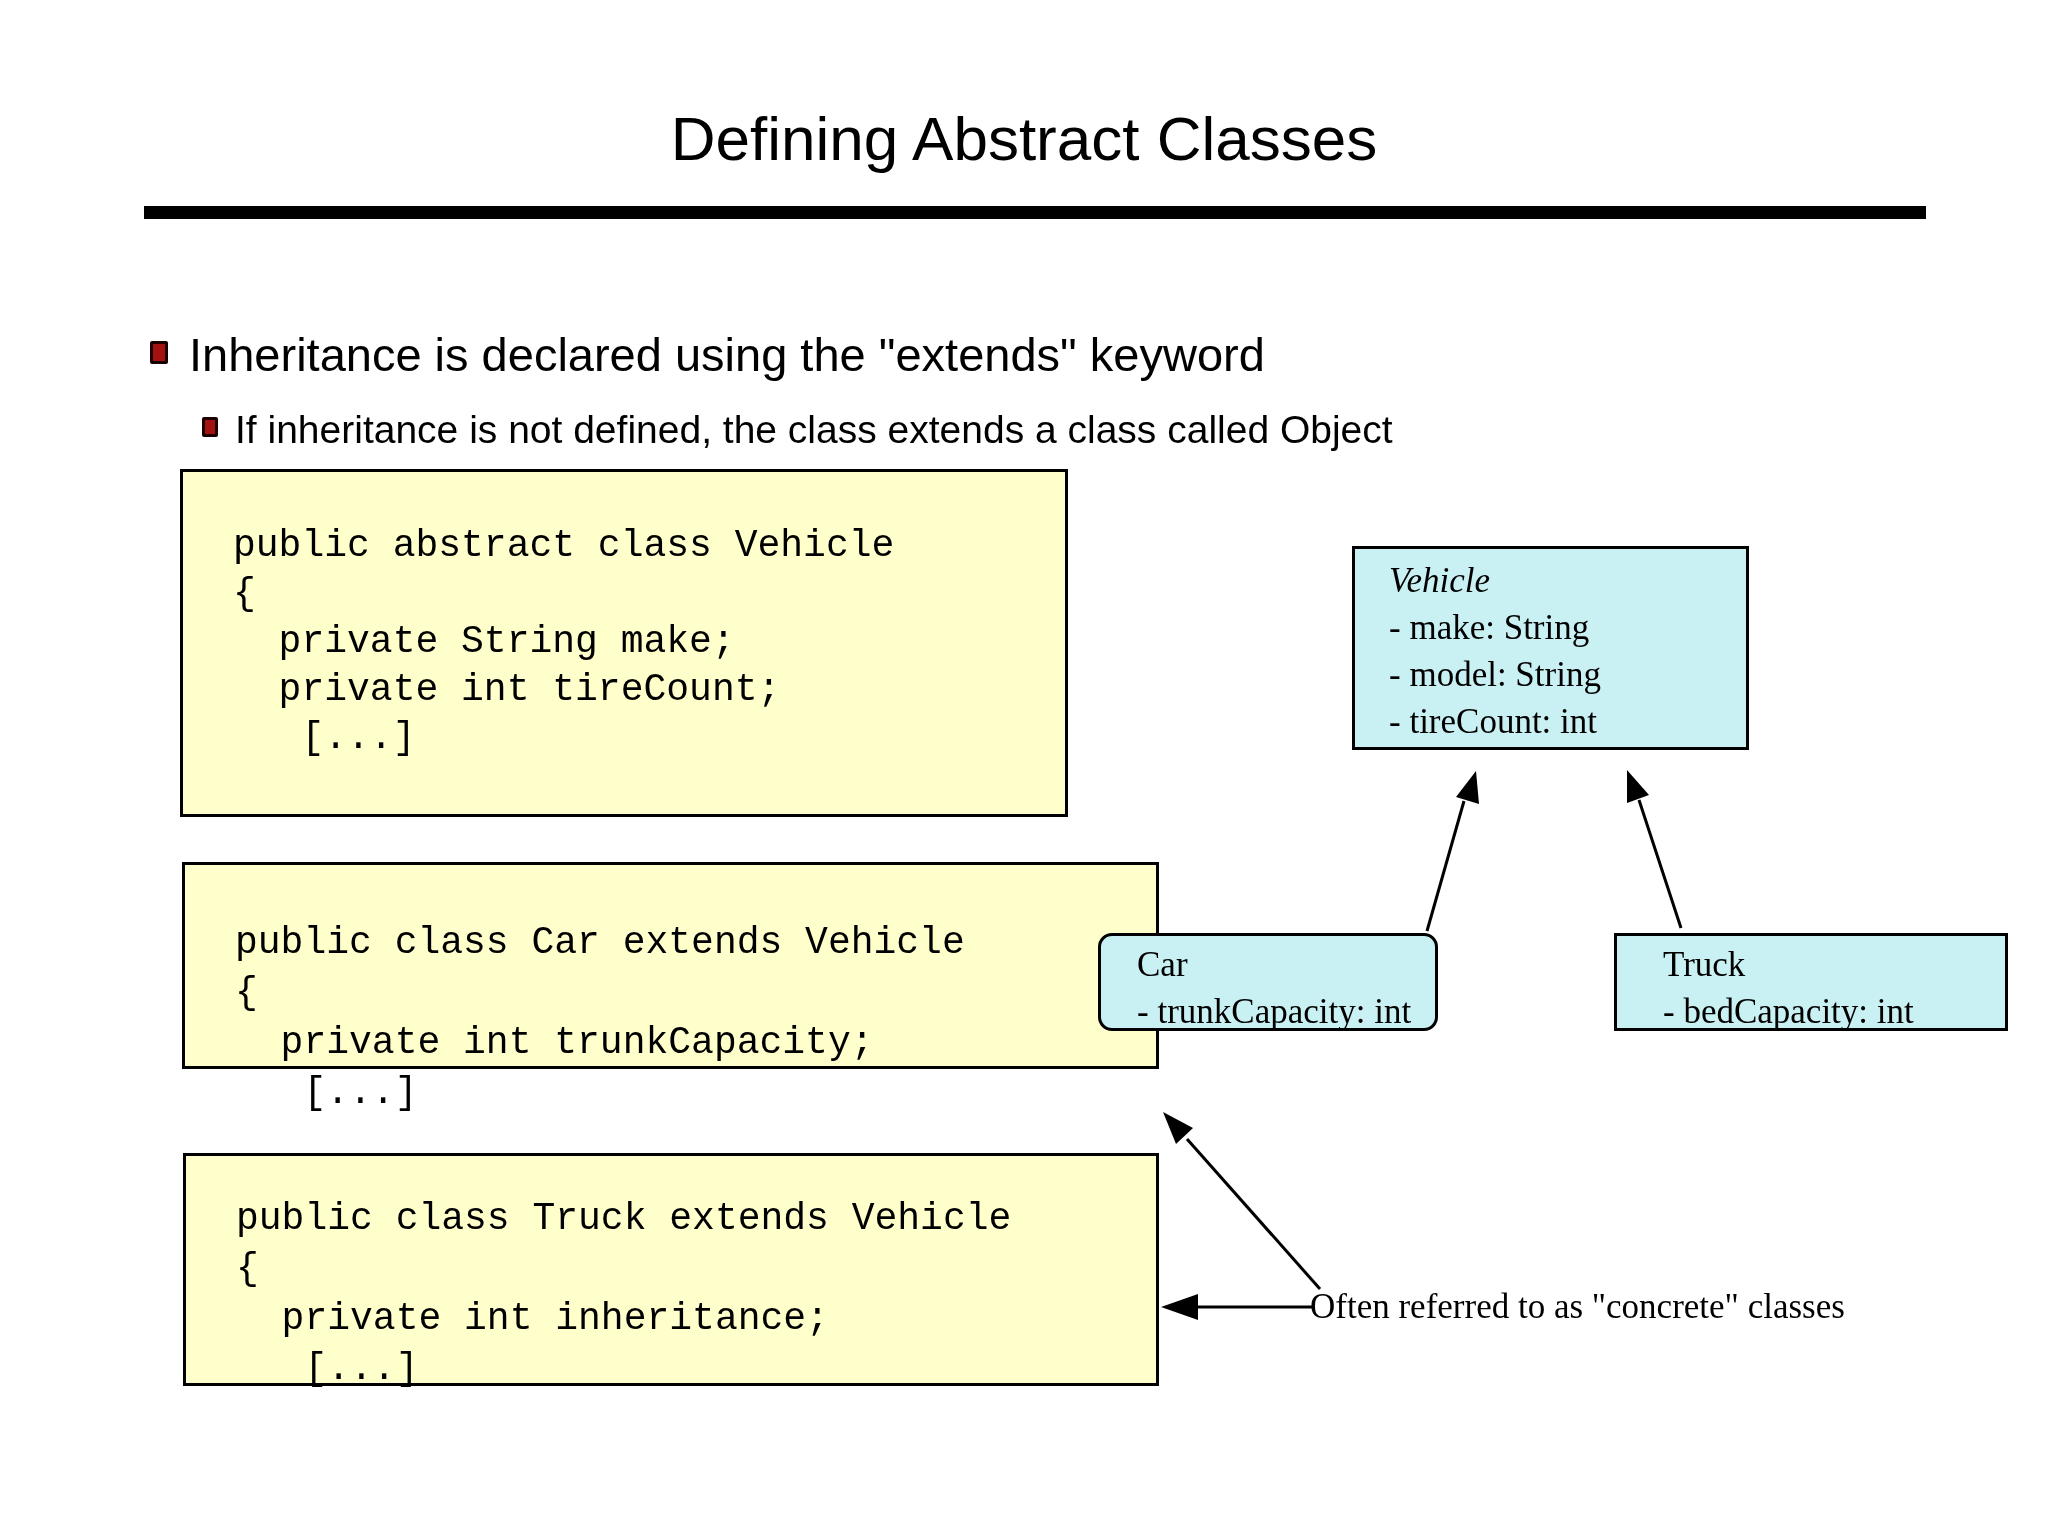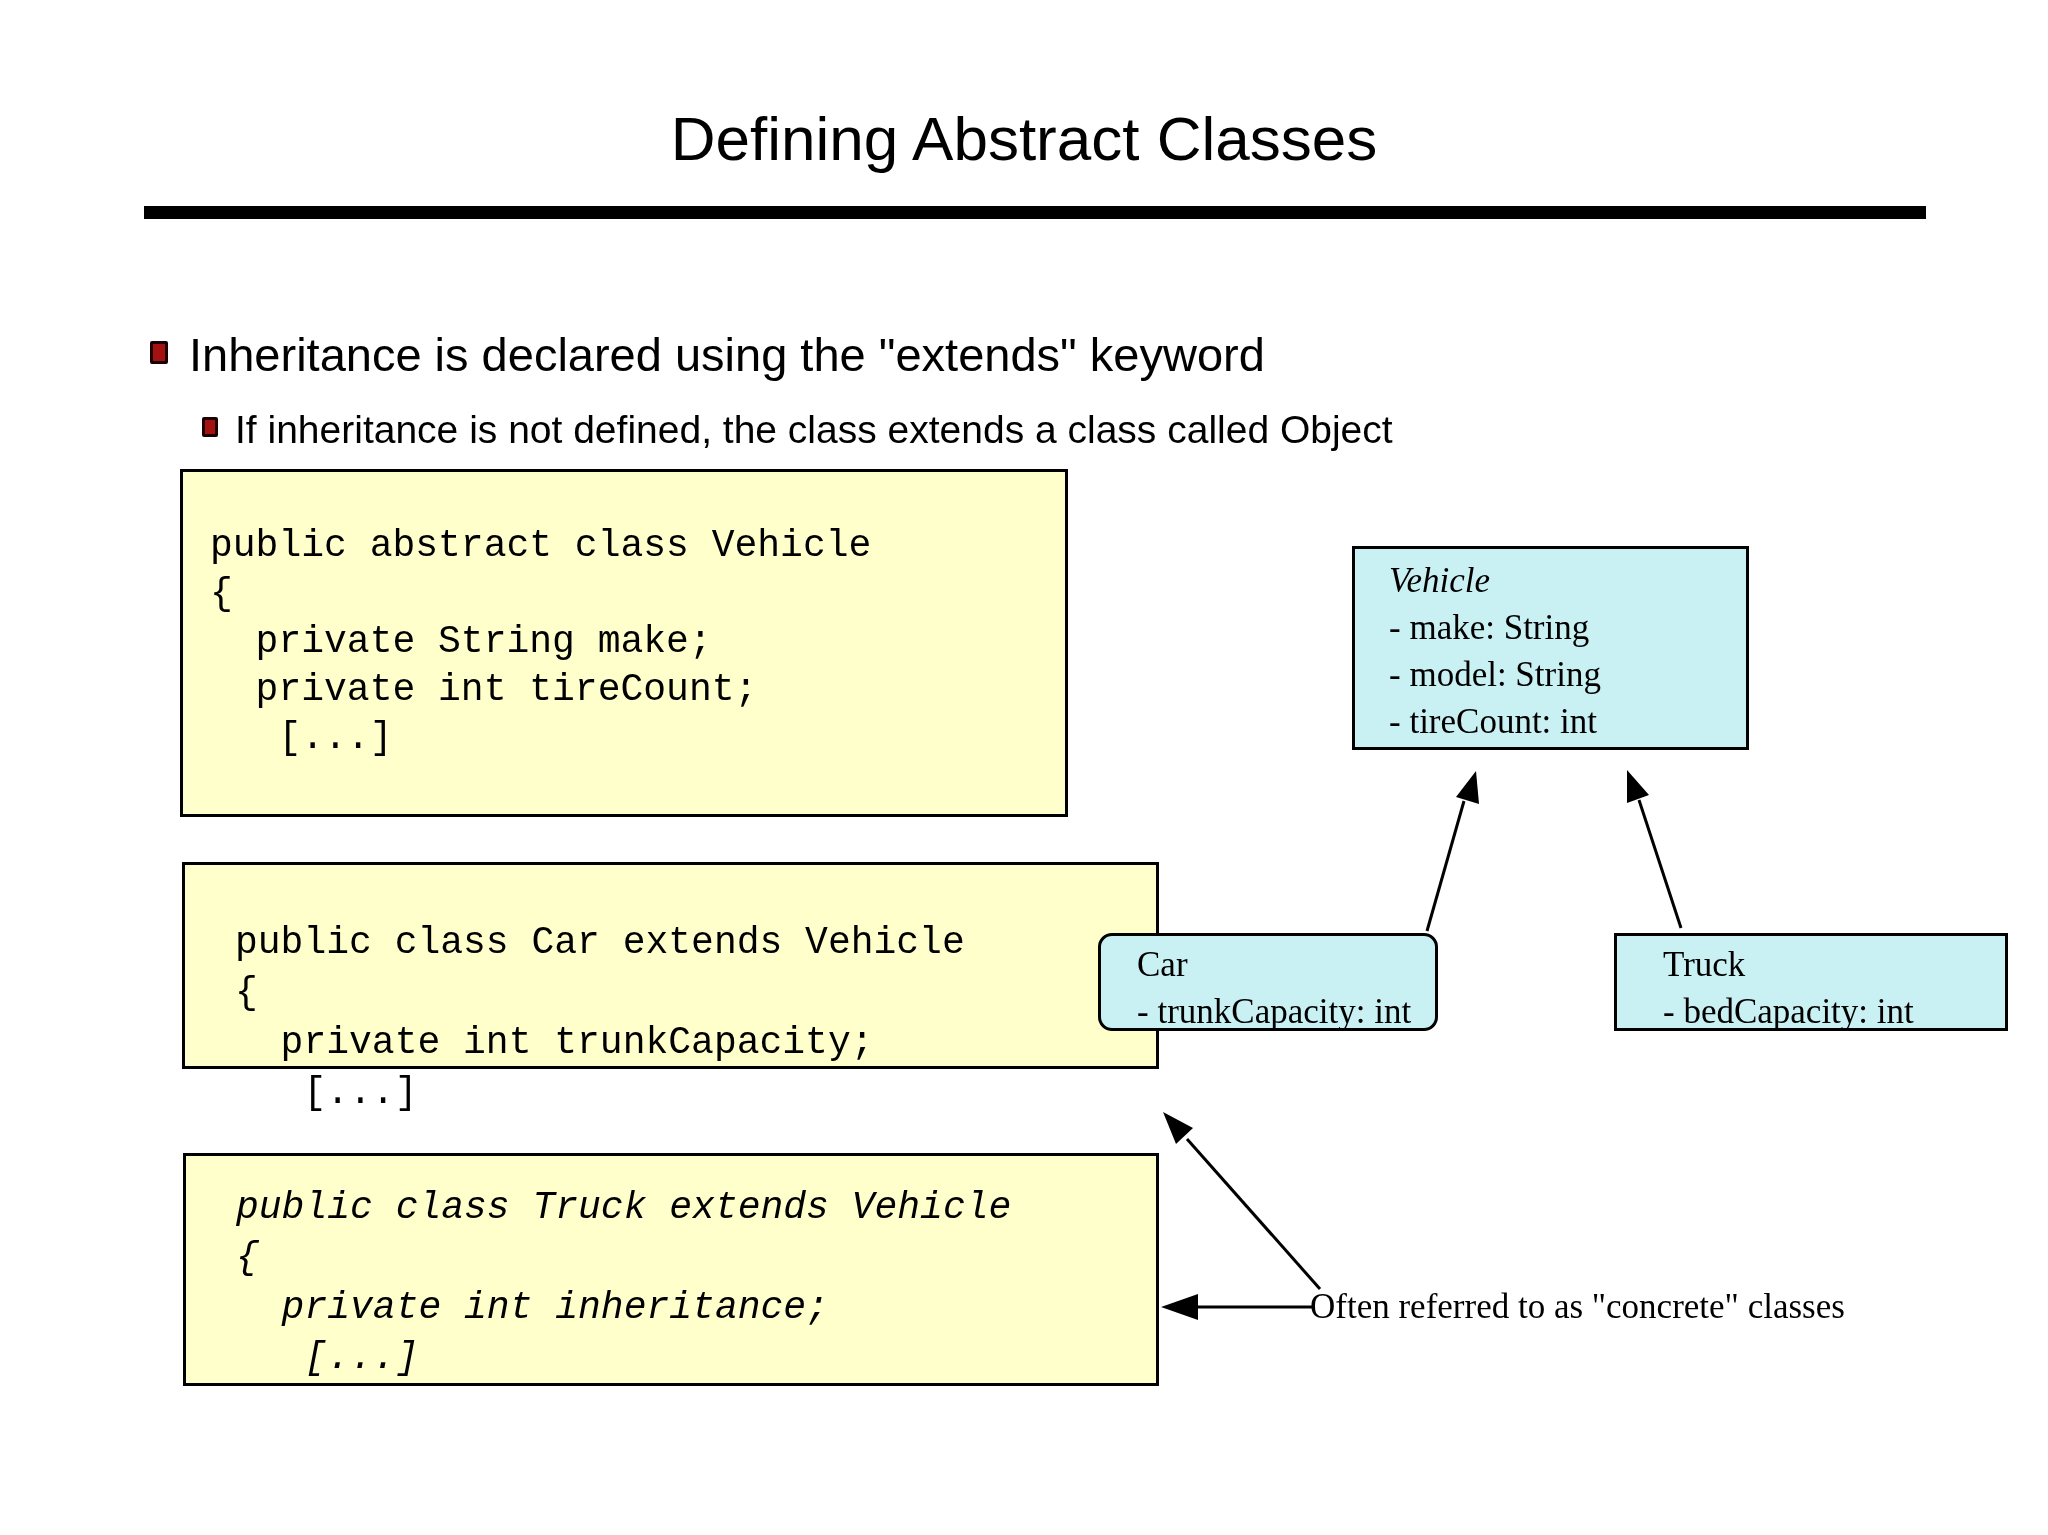--- a/index.html
+++ b/index.html
@@ -38,25 +38,25 @@
   .code-box{
     position:absolute;
     background:#FFFFCC;
     border:3px solid #000;
     box-sizing:border-box;
     font-family:"Liberation Mono","DejaVu Sans Mono",monospace;
     font-size:38px;
     color:#000;
   }
   .code-box .code-line{white-space:pre;}
-  #code-vehicle{left:180px;top:469px;width:888px;height:348px;padding:50px 0 0 27px;}
+  #code-vehicle{left:180px;top:469px;width:888px;height:348px;padding:50px 0 0 50px;}
   #code-vehicle .code-line{line-height:48px;}
   #code-car{left:182px;top:862px;width:977px;height:207px;padding:53px 0 0 50px;}
   #code-car .code-line{line-height:50px;}
-  #code-truck{left:183px;top:1153px;width:976px;height:233px;padding:27px 0 0 50px;font-style:italic;}
+  #code-truck{left:183px;top:1153px;width:976px;height:233px;padding:38px 0 0 50px;}
   #code-truck .code-line{line-height:50px;}
 
   .uml-box{
     position:absolute;
     background:#C9F0F2;
     border:3px solid #000;
     box-sizing:border-box;
     font-family:"Liberation Serif","DejaVu Serif",serif;
     font-size:35px;
     color:#000;

